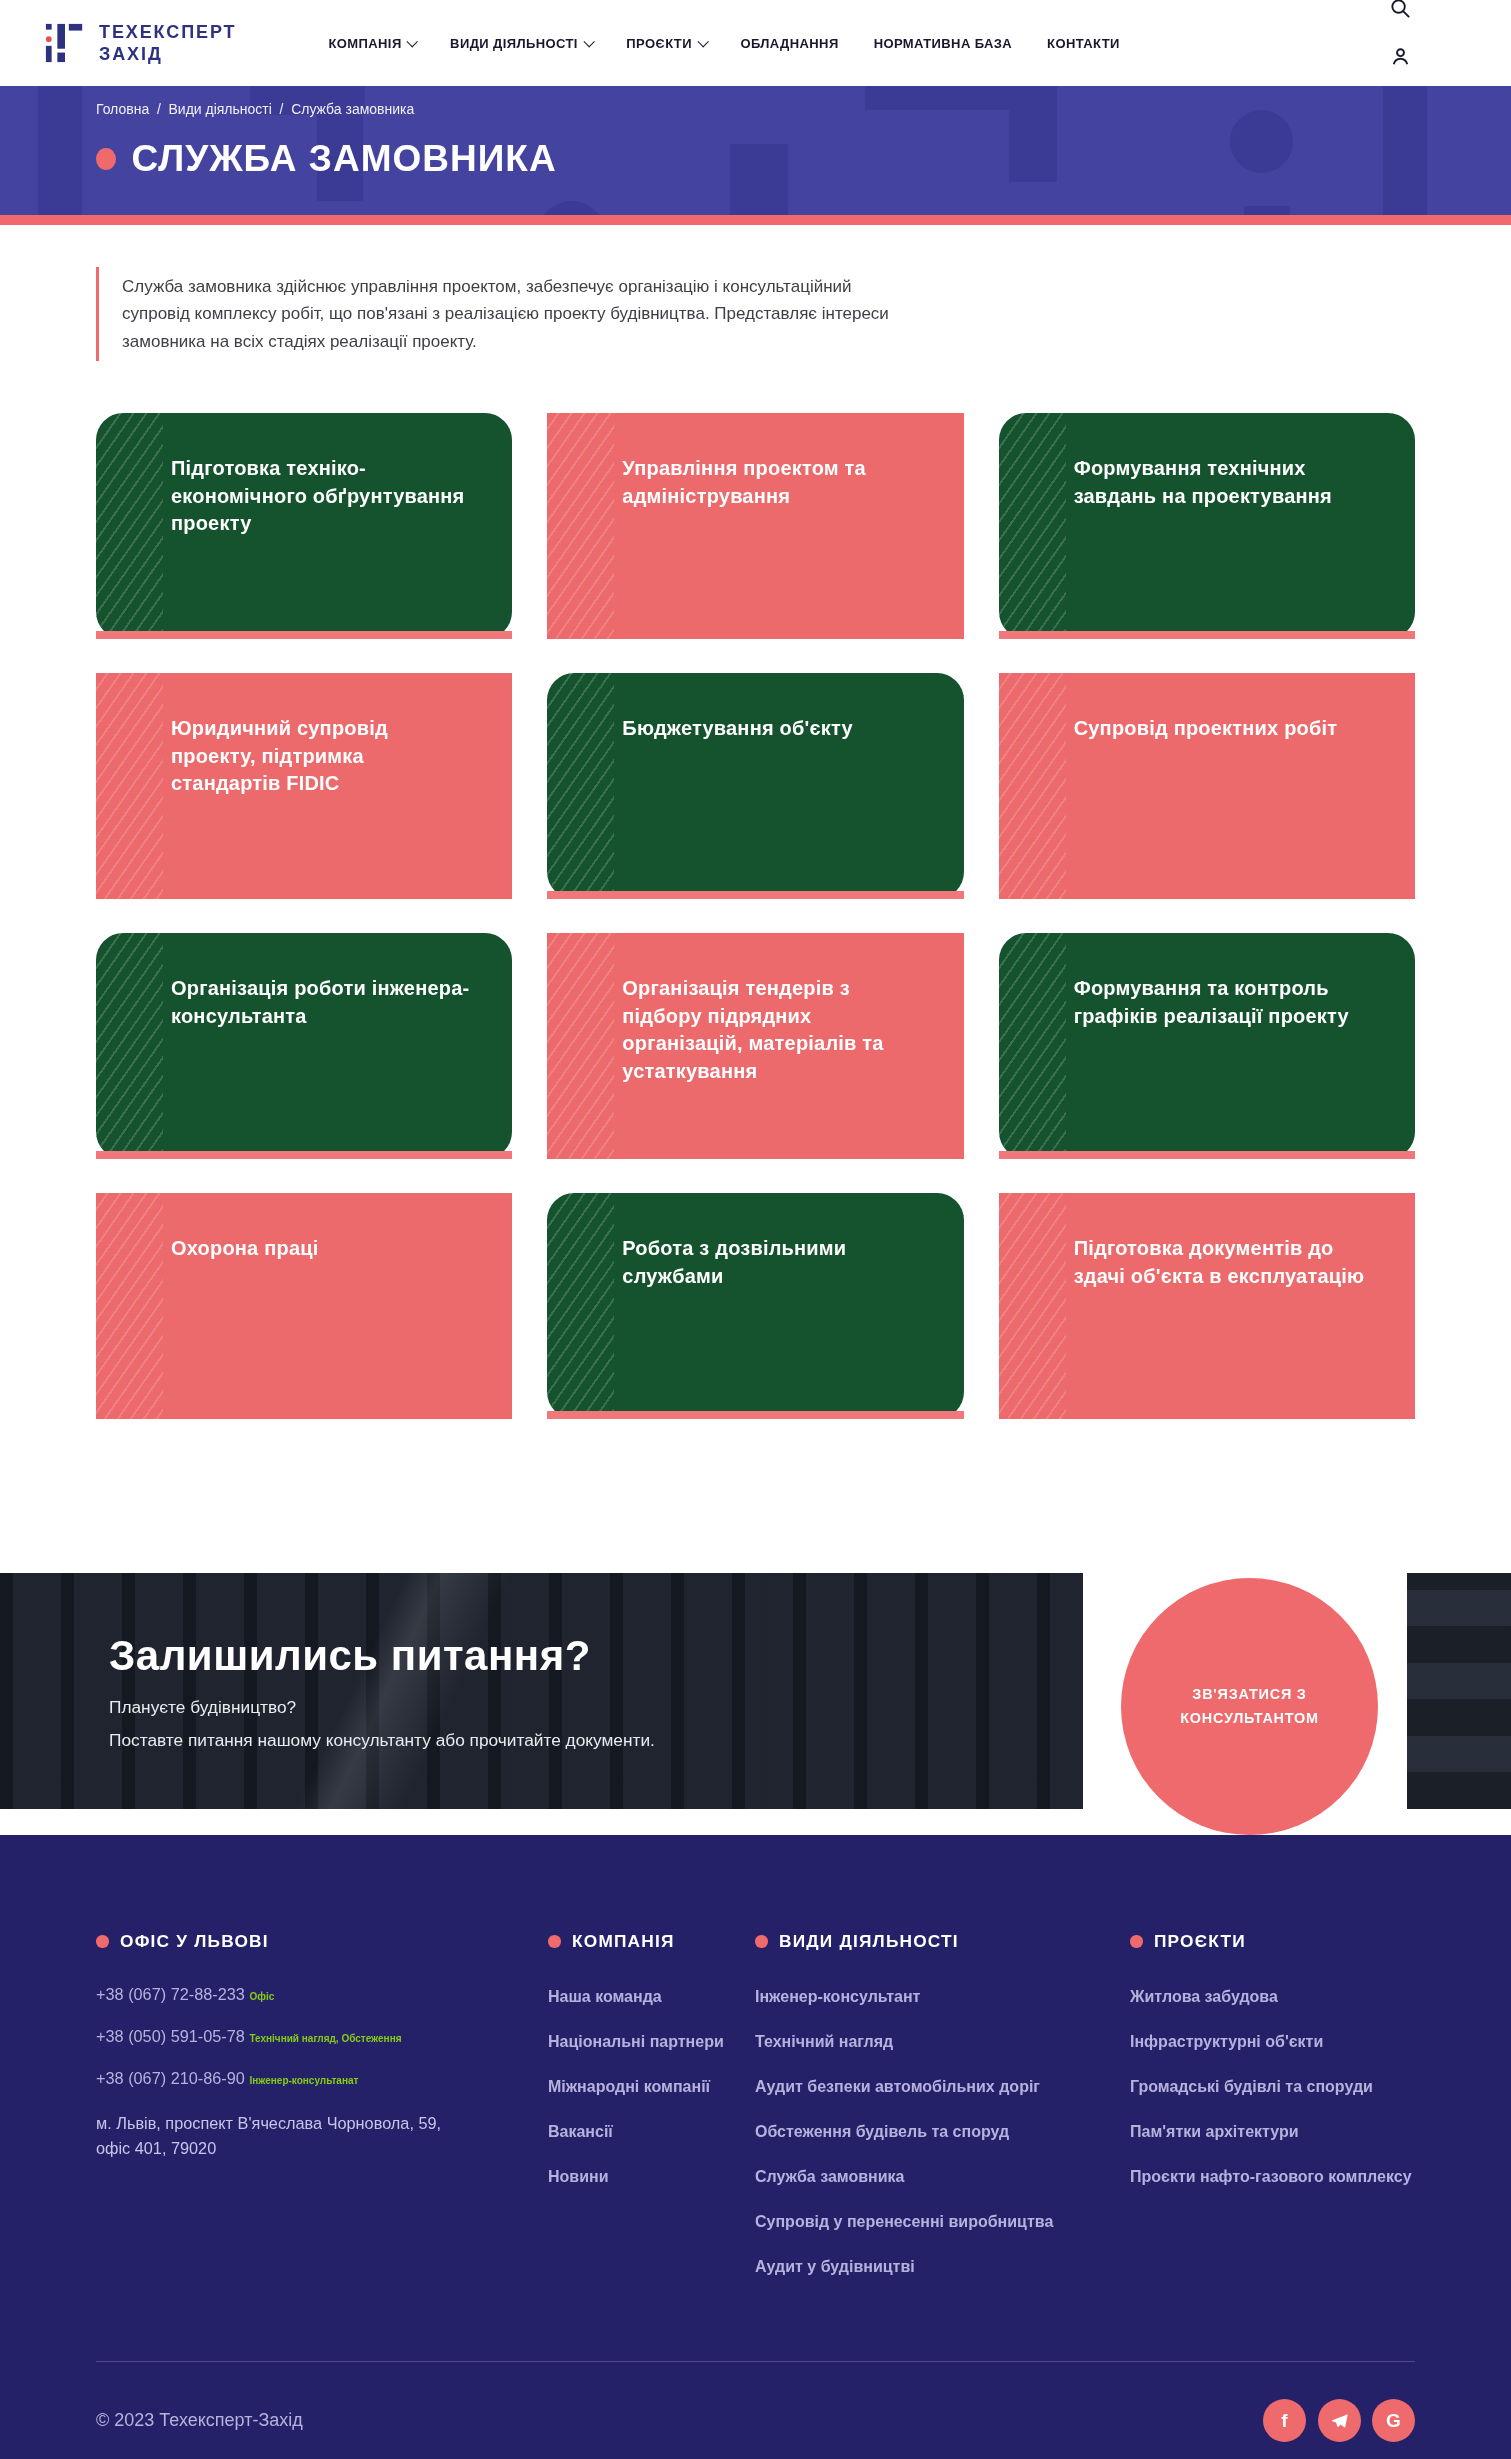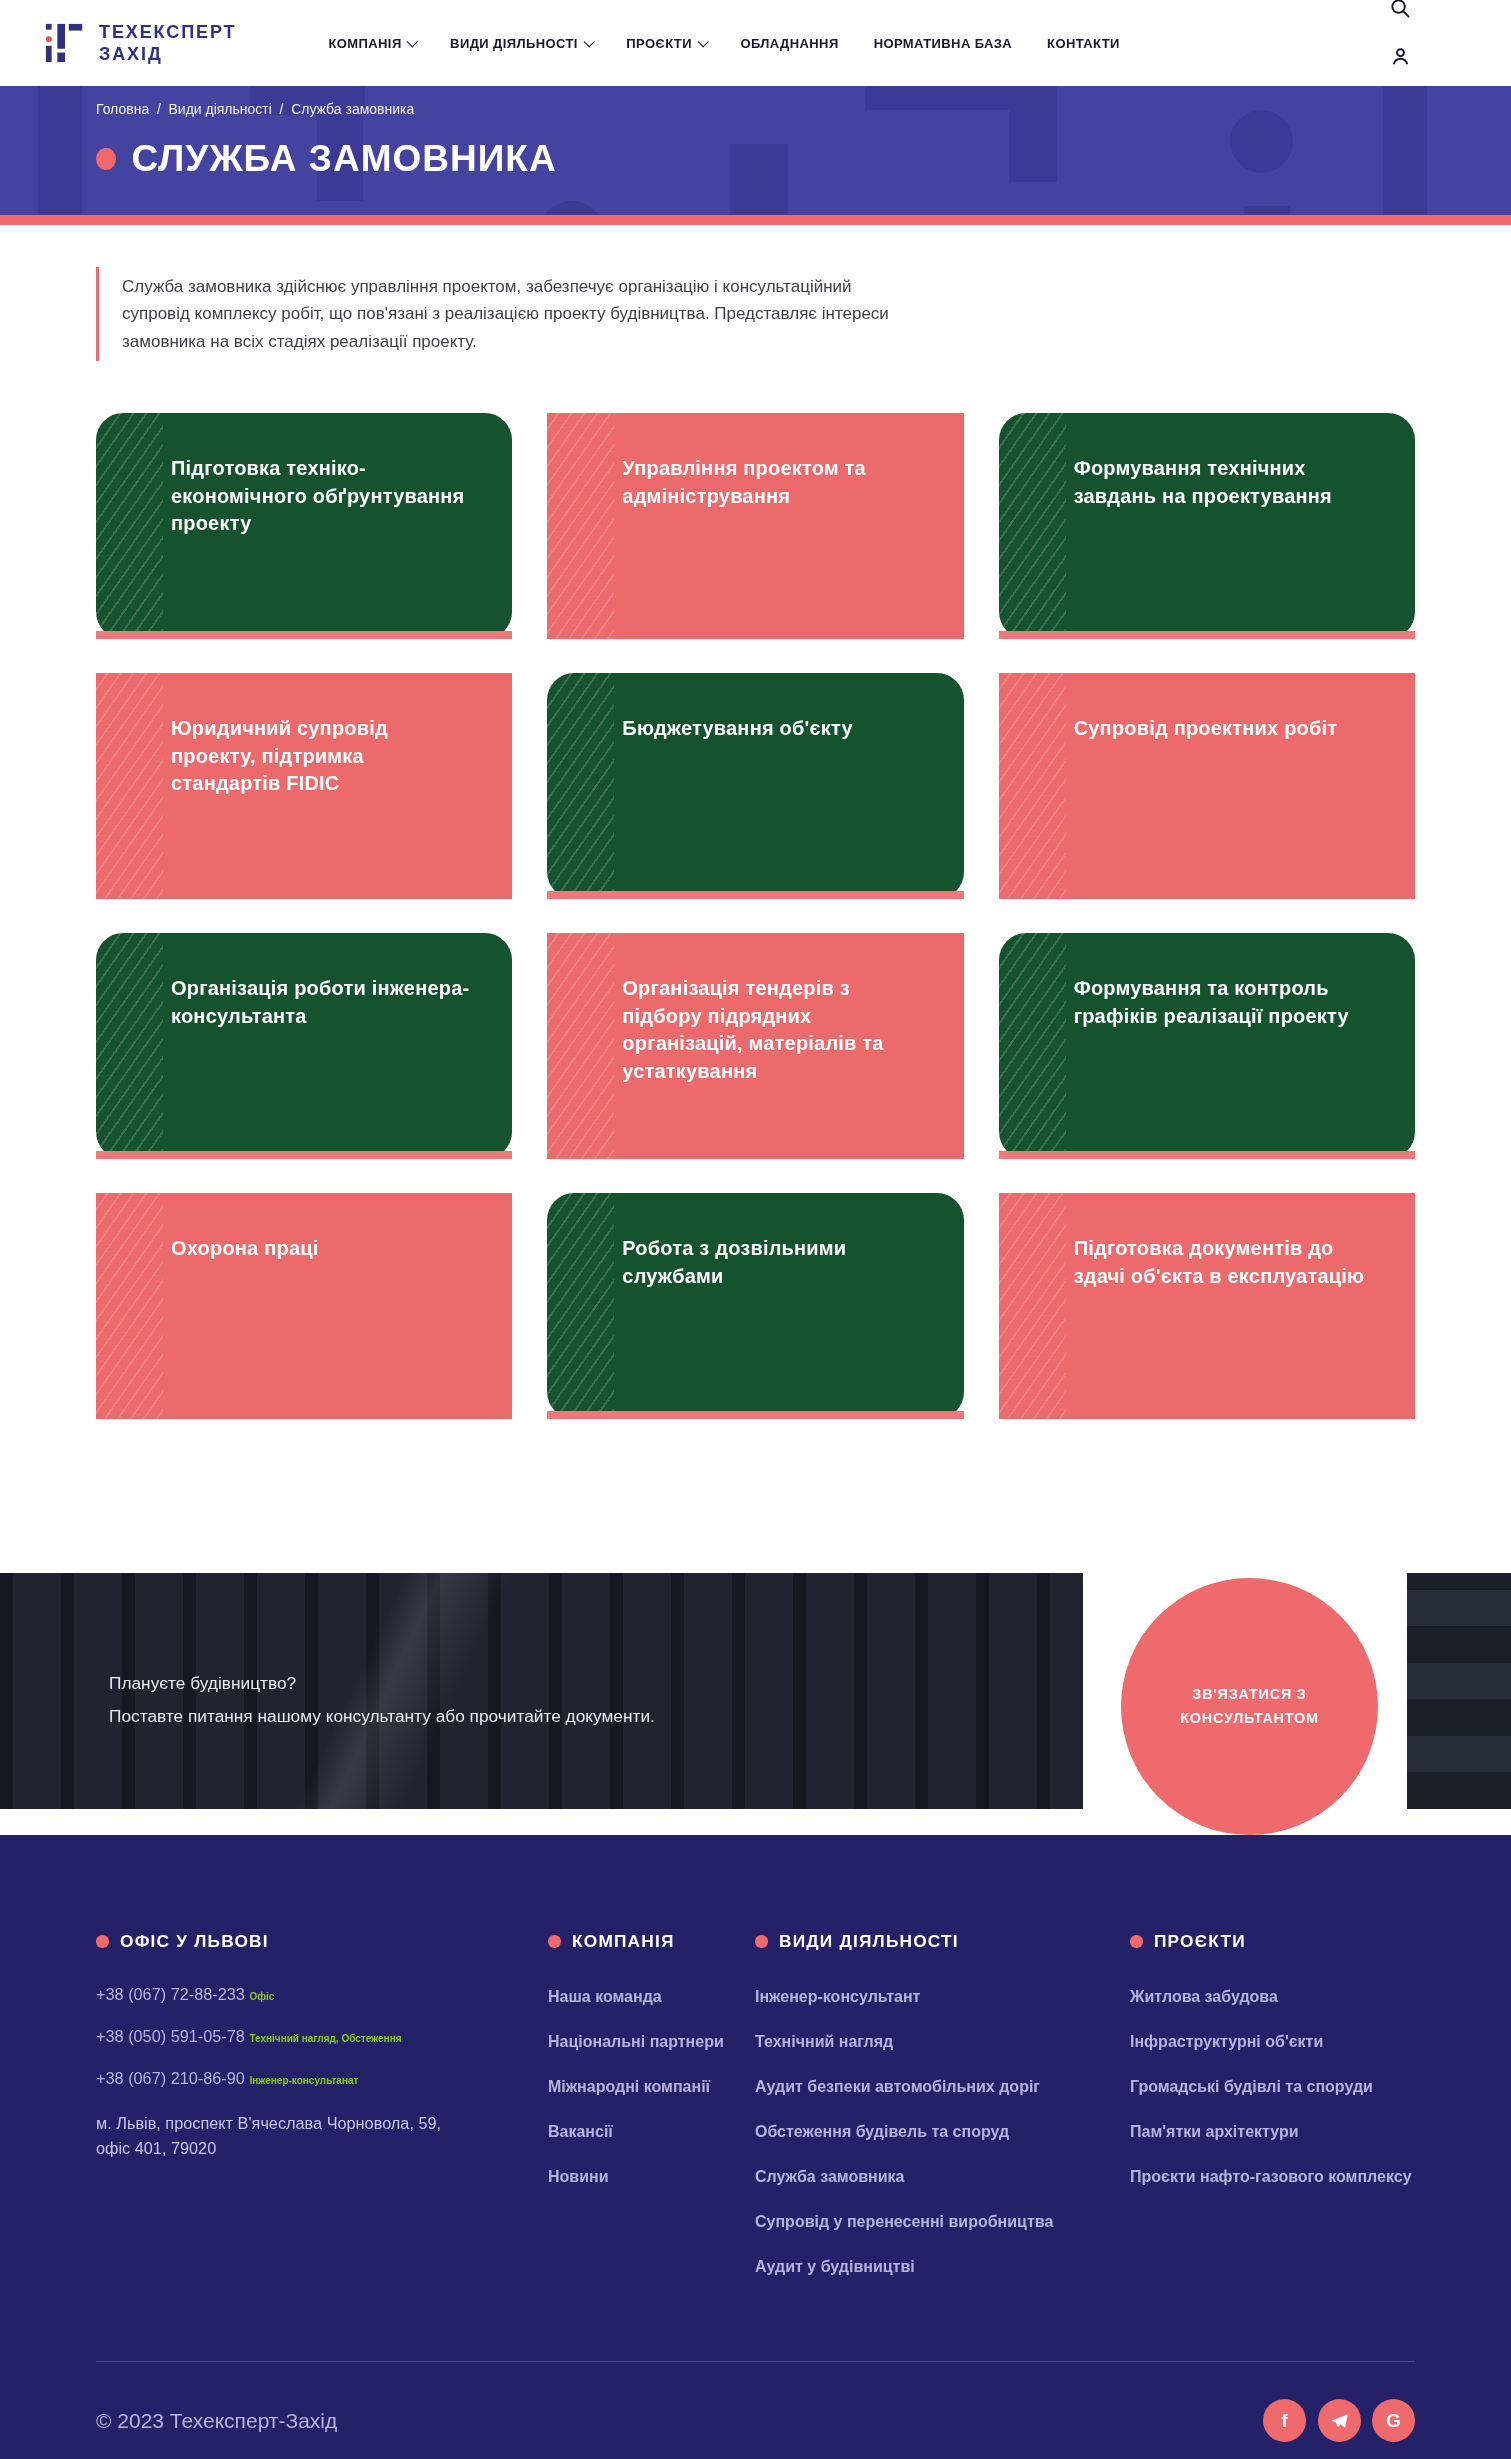--- a/index.html
+++ b/index.html
@@ -76,21 +76,21 @@
   .fhead { display:flex; align-items:center; gap:11.5px; color:#fff; font-size:17.3px; font-weight:bold; letter-spacing:1.2px; margin-bottom:33px; }
   .fdot { width:12.5px; height:12.5px; border-radius:50%; background:#ee6a6d; flex:0 0 auto; }
   .flist { list-style:none; }
   .flist li { color:#b5b3dd; font-size:16px; line-height:1.5; margin-bottom:21px; cursor:pointer; max-width:240px;font-weight:bold; }
   .fcol3 .flist li { max-width:317px; }
   .fcol4 .flist li { max-width:288px; }
   .fcontact { color:#b5b3dd; font-size:16.3px; margin-bottom:23px; }
   .fcontact b { color:#84cc16; font-size:10px; font-weight:bold; }
   .faddress { color:#c7c5ea; font-size:16.3px; line-height:1.55; max-width:346px; margin-top:3.8px; }
   .fbottom { border-top:1px solid rgba(255,255,255,.18); margin-top:61px; padding-top:37px; display:flex; align-items:center; }
-  .copyright { color:#b5b3dd; font-size:21px; }
+  .copyright { color:#b5b3dd; font-size:18px; }
   .socials { margin-left:auto; display:flex; gap:11.5px; }
   .soc { width:43px; height:43px; border-radius:50%; background:#ee6a6d; color:#fff; display:flex; align-items:center; justify-content:center; font-weight:bold; font-size:19px; cursor:pointer; }
   .soc svg { width:19px; height:19px; display:block; }
 </style>
 </head>
 <body>
 
 <div class="page">
 
   <header class="header">
@@ -215,20 +215,21 @@
       </div>
     <div class="card red">
         <h3>Підготовка документів до здачі об'єкта в експлуатацію</h3>
       </div>
   </section>
 
   <section class="cta">
     <div class="cta-photo"></div>
     <div class="cta-photo-right"></div>
     <div class="cta-content">
+      <h2 class="cta-title">Залишились питання?</h2>
       <div class="cta-line">Плануєте будівництво?</div>
       <div class="cta-line">Поставте питання нашому консультанту або прочитайте документи.</div>
     </div>
     <div class="cta-circle">ЗВ'ЯЗАТИСЯ З КОНСУЛЬТАНТОМ</div>
   </section>
 
   <footer class="footer">
     <div class="footer-inner">
       <div class="fcols">
         <div class="fcol1">

